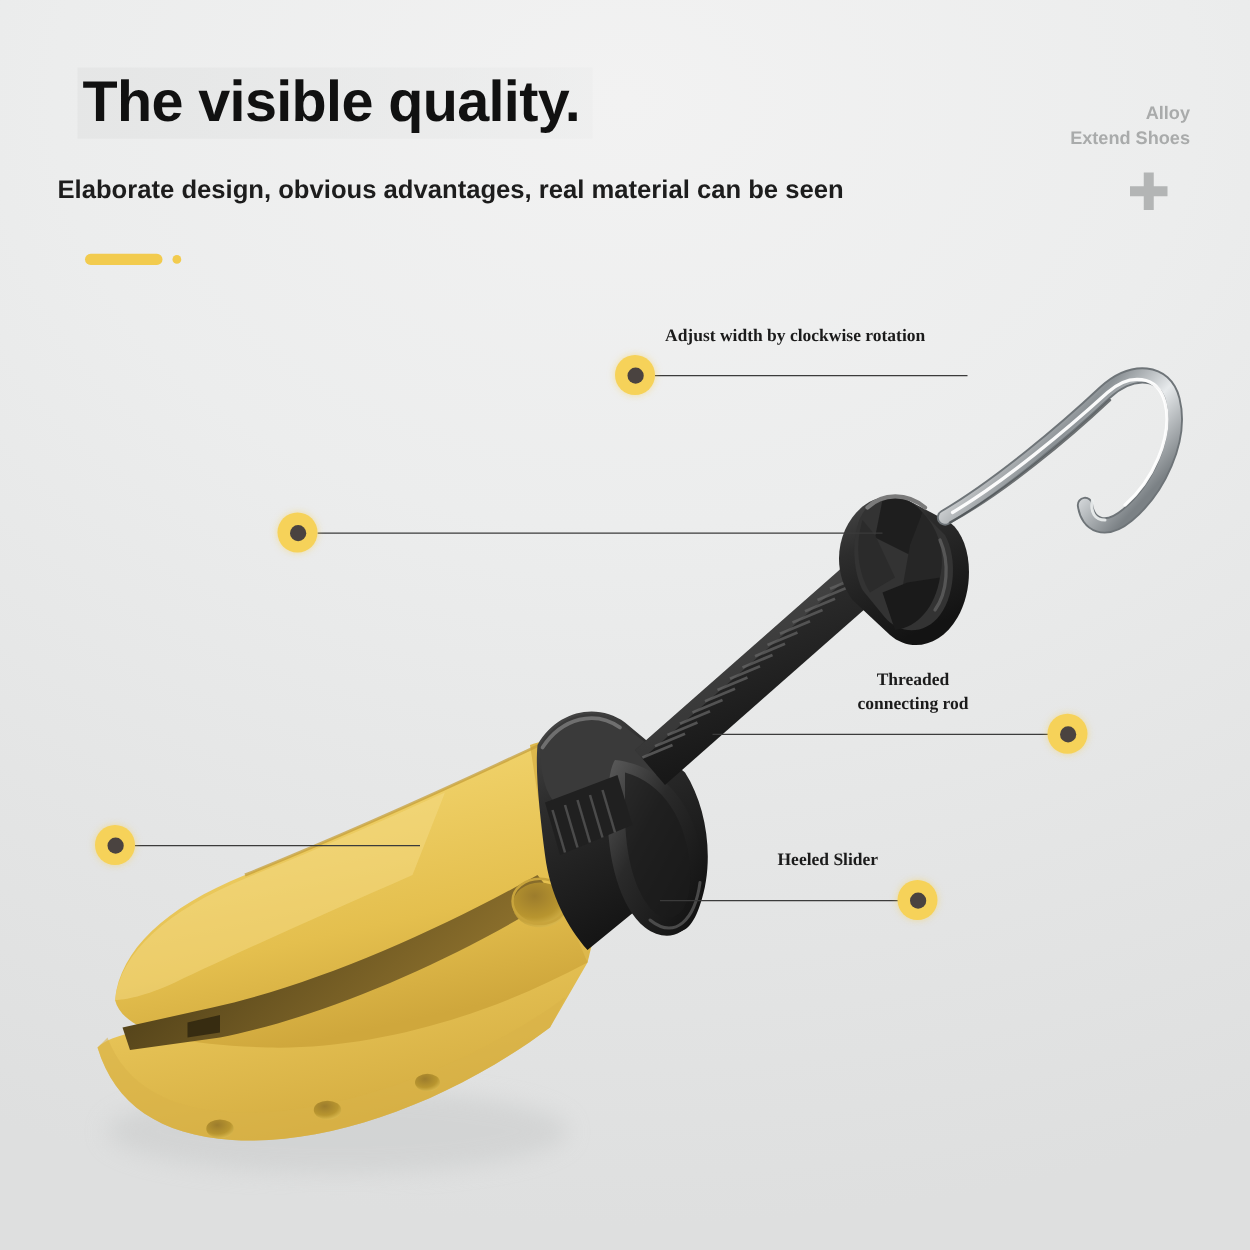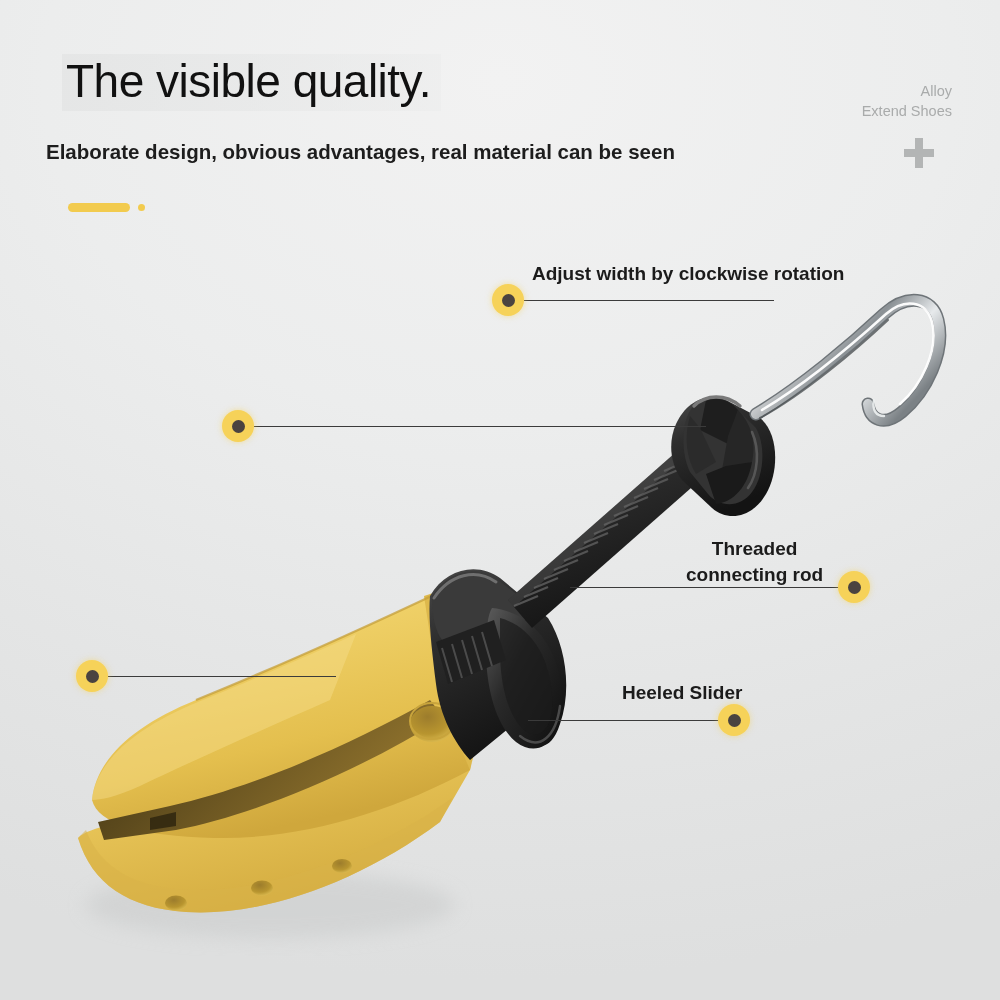--- a/index.html
+++ b/index.html
@@ -10,49 +10,49 @@
   }
   #stage{
     position:relative;width:1000px;height:1000px;
     background:
       radial-gradient(120% 90% at 50% 8%, #f2f2f2 0%, #eceded 38%, #e4e5e5 72%, #dedfdf 100%);
     overflow:hidden;
   }
   
   #title{
     position:absolute;left:62px;top:54px;
-    font-size:46px;font-weight:400;letter-spacing:-.5px;
+    font-size:46px;font-weight:700;letter-spacing:-.5px;
     color:#111;line-height:1.1;
     background:linear-gradient(90deg,rgba(228,229,229,.85),rgba(232,233,233,.35));
     padding:2px 10px 4px 4px;white-space:nowrap;
   }
   #subtitle{
     position:absolute;left:46px;top:140px;
     font-size:20.5px;font-weight:700;color:#1d1d1d;white-space:nowrap;
   }
   #accent-bar{
     position:absolute;left:68px;top:203px;width:62px;height:9px;
     border-radius:5px;background:#f2cb4e;
   }
   #accent-dot{
     position:absolute;left:138px;top:204px;width:7px;height:7px;
     border-radius:50%;background:#f2cb4e;
   }
   #brand{
     position:absolute;right:48px;top:82px;text-align:right;
-    color:#a9abab;font-size:14.5px;line-height:1.35;font-weight:400;
+    color:#a9abab;font-size:14.5px;line-height:1.35;font-weight:700;
   }
   #brand-plus{
     position:absolute;right:64px;top:136px;width:34px;height:34px;
     color:#b3b5b5;
   }
   
   .callout-label{
-    position:absolute;font-size:19px;font-weight:700;color:#1b1b1b;
-    line-height:1.35;white-space:nowrap;
+    position:absolute;font-size:14px;font-weight:700;color:#1b1b1b;
+    line-height:1.35;white-space:nowrap;font-family:Liberation Serif, serif;
   }
   .dot{
     position:absolute;width:32px;height:32px;border-radius:50%;
     background:#f6d259;display:flex;align-items:center;justify-content:center;
     box-shadow:0 0 6px rgba(246,210,89,.55);
   }
   .dot::after{
     content:"";width:13px;height:13px;border-radius:50%;background:#4a4340;
   }
   .lead{

